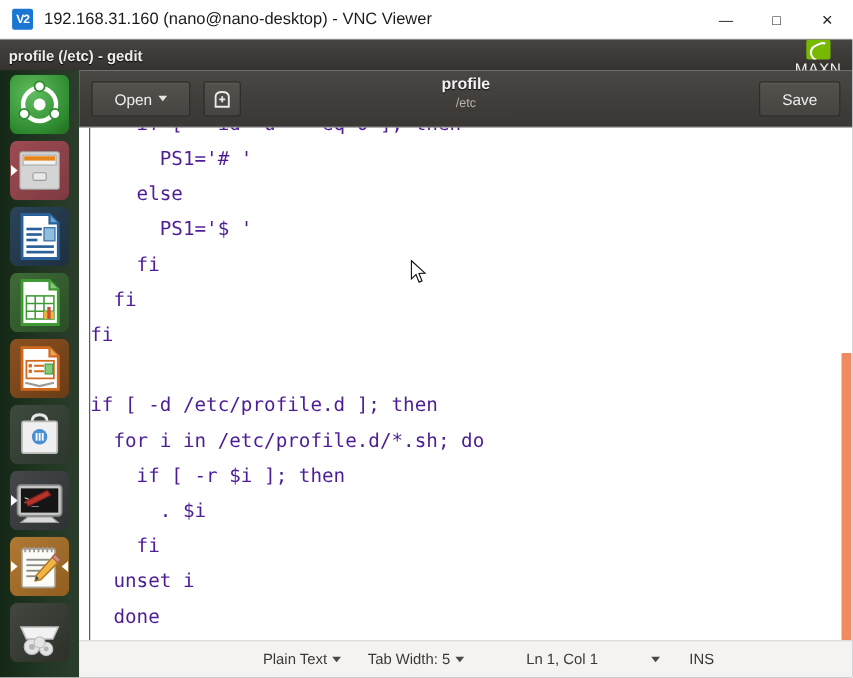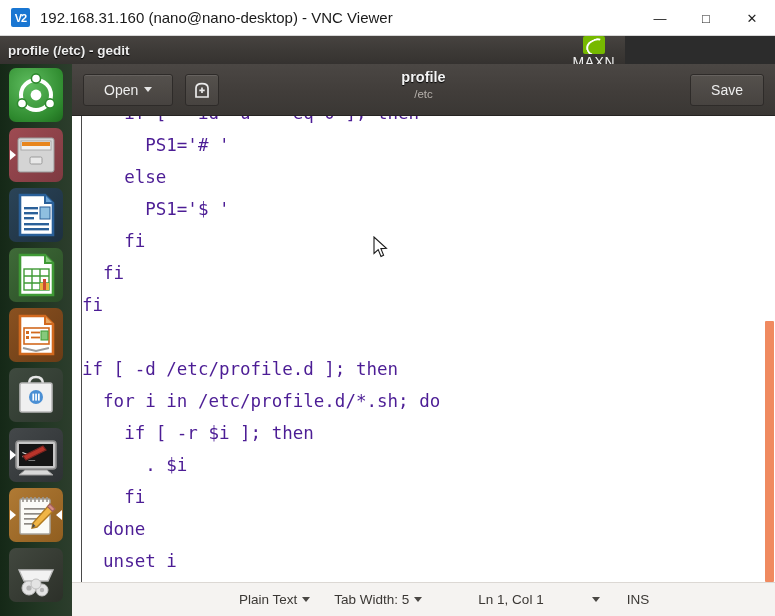--- a/index.html
+++ b/index.html
@@ -21,21 +21,21 @@
     white-space:nowrap; }
   .wbtns { position:absolute; right:0; top:0; height:36px; display:flex; }
   .wbtn { width:46px; height:36px; display:flex; align-items:center;
     justify-content:center; color:#222; font-size:13px; }
 
   
   .desktop { position:absolute; left:0; top:36px; width:775px; height:580px;
     background:#2c2c2c; overflow:hidden; }
 
   
-  .upanel { position:absolute; left:0; top:0; width:625px; height:28px;
+  .upanel { position:absolute; left:0; top:0; width:775px; height:28px;
     background:linear-gradient(to bottom,#474340 0%,#3d3a37 50%,#353230 100%);
     display:flex; align-items:center; }
   .upanel-title { margin-left:8px; font-size:13.5px; font-weight:bold;
     color:#ededed; white-space:nowrap; text-shadow:0 1px 1px #000; }
   .upanel-right { position:absolute; right:4px; top:0; height:28px;
     display:flex; align-items:center; gap:0px;flex-direction:column; }
   .ind { height:28px; display:flex; align-items:center; padding:0 6px;
     color:#e8e8e8; font-size:13px; white-space:nowrap; }
   .nv-logo { width:22px; height:18px; background:#76b900; border-radius:2px;
     position:relative; overflow:hidden; }
@@ -355,22 +355,22 @@
           <div class="cline">      PS1='$ '</div>
           <div class="cline">    fi</div>
           <div class="cline">  fi</div>
           <div class="cline">fi</div>
           <div class="cline">&nbsp;</div>
           <div class="cline">if [ -d /etc/profile.d ]; then</div>
           <div class="cline">  for i in /etc/profile.d/*.sh; do</div>
           <div class="cline">    if [ -r $i ]; then</div>
           <div class="cline">      . $i</div>
           <div class="cline">    fi</div>
+          <div class="cline">  unset i</div>
           <div class="cline">  done</div>
-          <div class="cline">  unset i</div>
           <div class="cline">fi</div>
         </div>
       <div class="scrollbar"></div>
     </div>
 
     <div class="statusbar">
       <div class="sb-item" style="margin-left:167px">
         <span>Plain Text</span>
         <span class="caret-dk"></span>
       </div>

